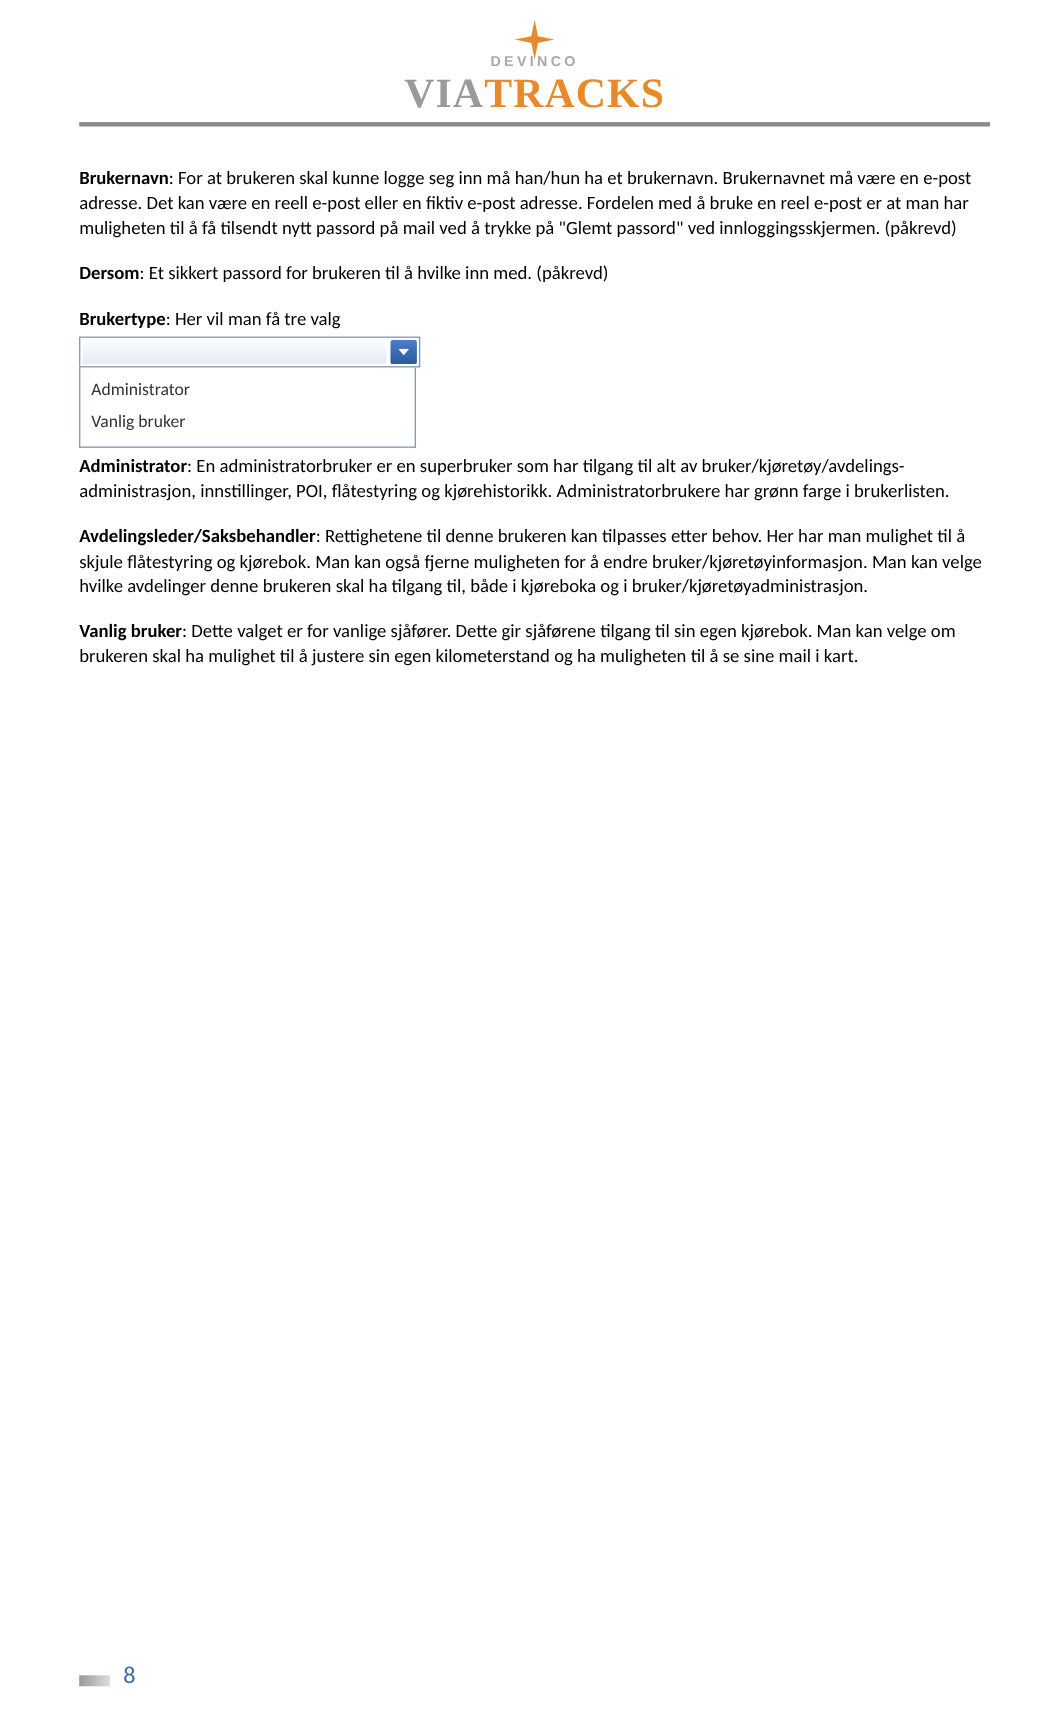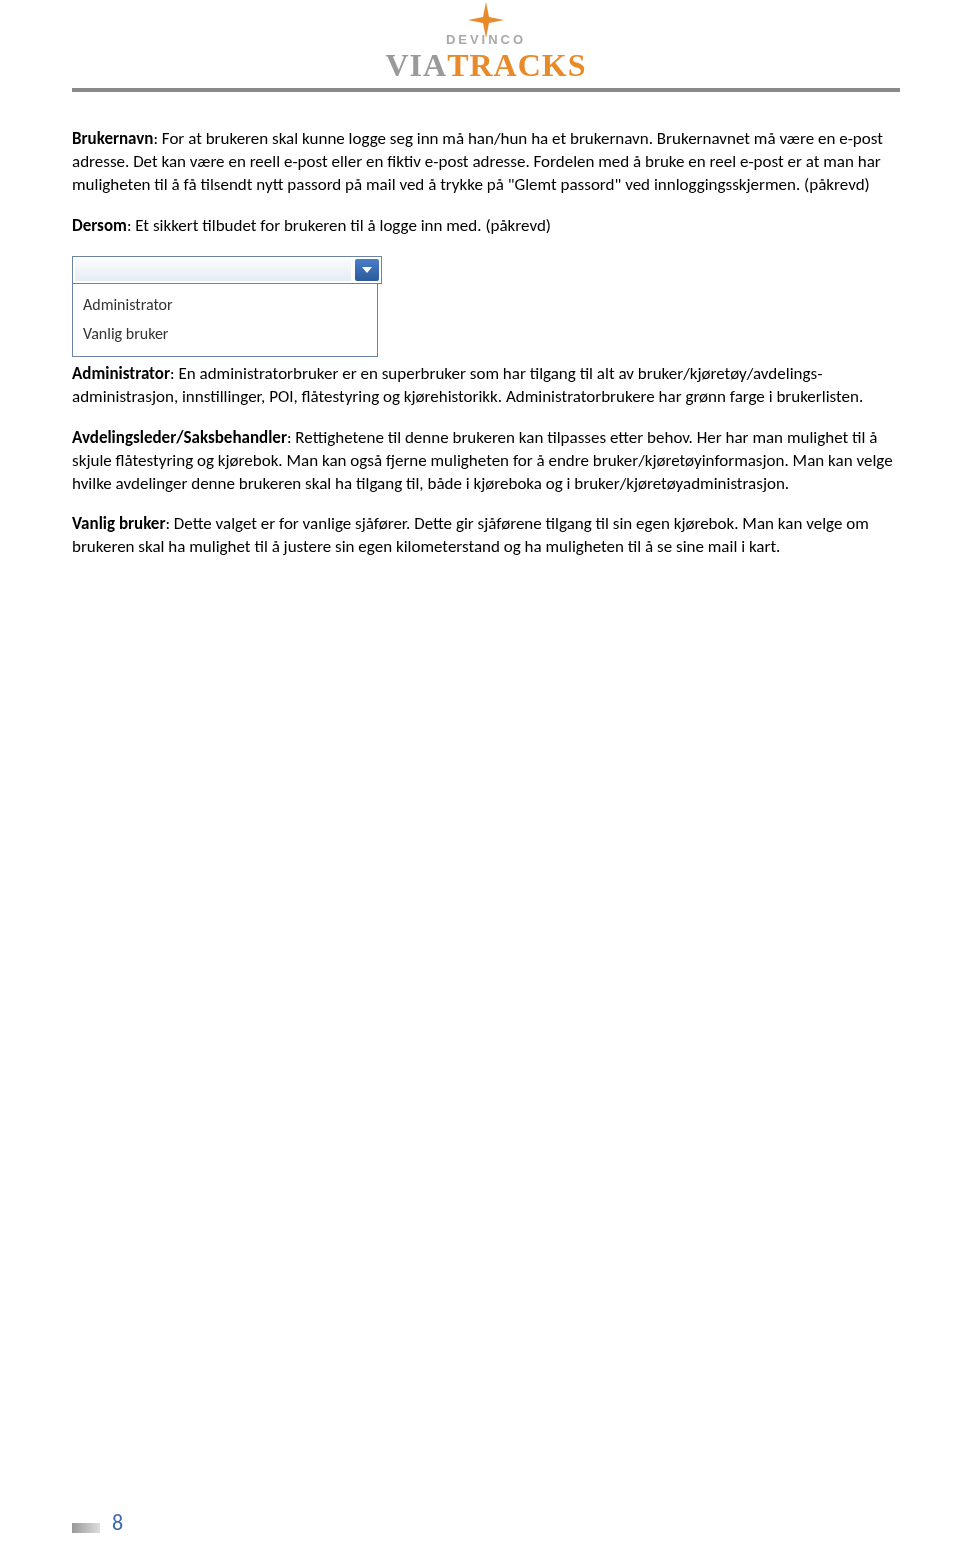--- a/index.html
+++ b/index.html
@@ -6,21 +6,21 @@
     body {
       width: 960px;
       height: 1564px;
       background: #fff;
       font-family: Calibri, Arial, sans-serif;
       font-size: 17px;
       color: #000;
       position: relative;
     }
     .page {
-      padding: 0 60px 0 72px;
+      padding: 16px 60px 0 72px;
     }
     .header {
       text-align: center;
       padding-top: 4px;
       padding-bottom: 2px;
     }
     .logo-wrap {
       display: inline-block;
       position: relative;
     }
@@ -34,21 +34,21 @@
       font-family: Arial, sans-serif;
       letter-spacing: 3px;
       font-size: 13px;
       color: #a9a9a9;
       font-weight: 600;
       margin-top: 28px;
       display: block;
     }
     .viatracks-text {
       font-family: Georgia, 'Times New Roman', serif;
-      font-size: 32px;
+      font-size: 38px;
       letter-spacing: 1px;
       white-space: nowrap;
     }
     .via { color: #9a9a9a; font-weight: 600; }
     .tracks { color: #e88a2a; font-weight: 700; }
     .hr {
       height: 4px;
       background: #8a8a8a;
       margin: 2px 0 36px 0;
     }
@@ -135,27 +135,30 @@
   </div>
   <div class="hr"></div>
 
   <div class="content">
 
     <p>
       <span class="lbl ul">Brukernavn</span><span>: For at brukeren skal kunne logge seg inn må han/hun ha et brukernavn. Brukernavnet må være en e-post adresse. Det kan være en reell e-post eller en fiktiv e-post adresse. Fordelen med å bruke en reel e-post er at man har muligheten til å få tilsendt nytt passord på mail ved å trykke på "Glemt passord" ved innloggingsskjermen. (påkrevd)</span>
     </p>
 
     <p>
-      <span class="lbl ul">Dersom</span><span>: Et sikkert tilbudet for brukeren til å logge inn med. (påkrevd)</span>
+      <span class="lbl ul">Dersom</span><span>: Et sikkert passord for brukeren til å hvilke inn med. (påkrevd)</span>
     </p>
 
 
 
 
 
+    <p class="tight" style="margin-bottom:4px;">
+      <span class="lbl ul">Brukertype</span><span>: Her vil man få tre valg</span>
+    </p>
 
     <div class="dropdown-wrap">
       <div class="dropdown-sel">
         <div class="dropdown-inner"></div>
         <div class="dropdown-btn">
           <svg width="10" height="6" viewBox="0 0 10 6">
             <polygon points="0,0 10,0 5,6" fill="#fff"></polygon>
           </svg>
         </div>
       </div>

